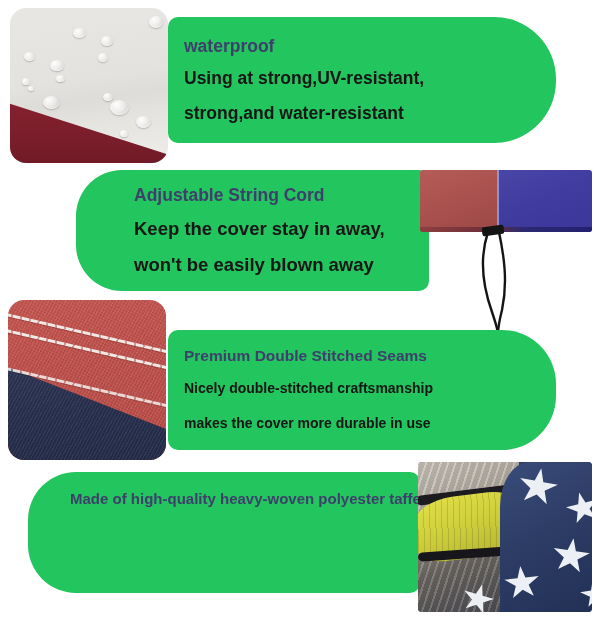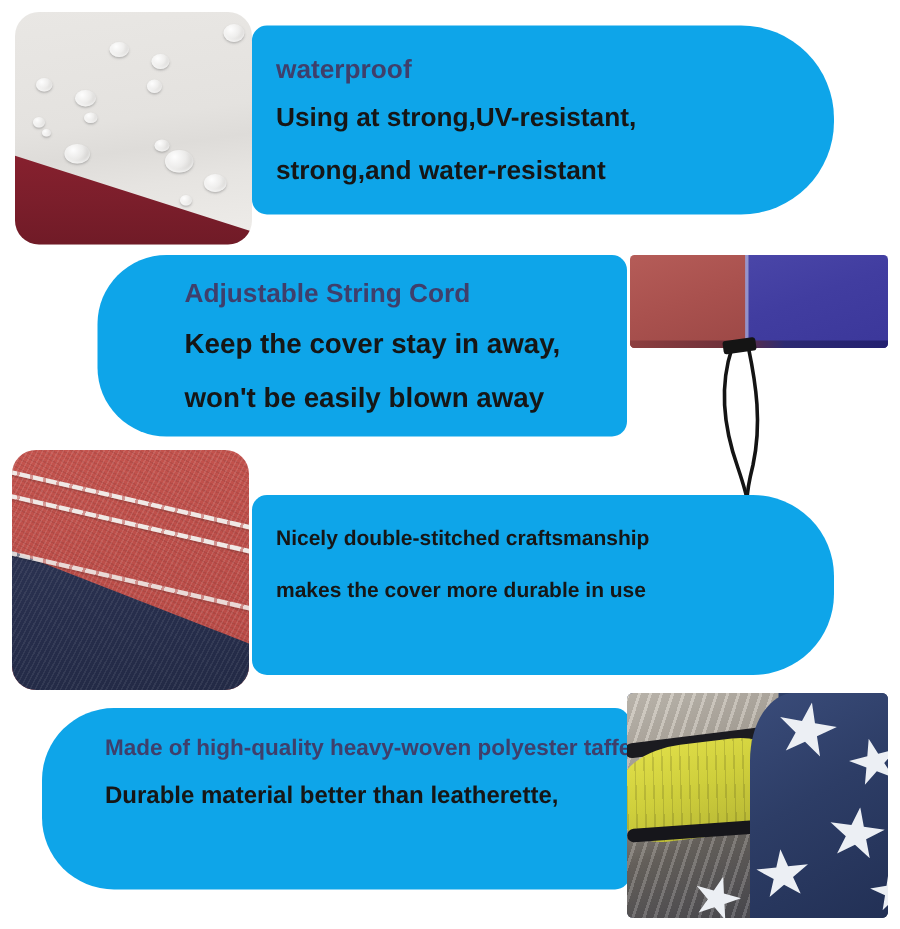--- a/index.html
+++ b/index.html
@@ -7,21 +7,21 @@
     width:600px;height:619px;
     background:#ffffff;
     font-family:"Liberation Sans","DejaVu Sans",sans-serif;
     position:relative;overflow:hidden;
   }
   .stage{position:relative;width:600px;height:619px;}
 
   
   .panel{
     position:absolute;
-    background:#0ea5e9;
+    background:#22c55e;
     box-sizing:border-box;
   }
   .panel .head{
     color:#3f3f6b;
     font-weight:700;
     white-space:nowrap;
   }
   .panel .line{
     color:#161616;
     font-weight:700;
@@ -32,21 +32,21 @@
   #panel1{
     left:168px;top:17px;width:388px;height:126px;
     border-radius:10px 62px 62px 10px;
     padding:14px 0 0 16px;
   }
   #panel1 .head{font-size:17.5px;line-height:30px;}
   #panel1 .line{font-size:17.5px;line-height:35px;}
 
   
   #panel2{
-    left:65px;top:170px;width:353px;height:121px;
+    left:76px;top:170px;width:353px;height:121px;
     border-radius:46px 10px 10px 46px;
     padding:10px 0 0 58px;
   }
   #panel2 .head{font-size:17.5px;line-height:31px;}
   #panel2 .line{font-size:18.5px;line-height:36px;}
 
   
   #panel3{
     left:168px;top:330px;width:388px;height:120px;
     border-radius:10px 54px 54px 10px;
@@ -246,27 +246,27 @@
     <div class="weave"></div>
     <div class="stitch" style="left:-6px;top:34px;width:190px;transform:rotate(13deg);"></div>
     <div class="stitch" style="left:-6px;top:50px;width:190px;transform:rotate(13deg);"></div>
     <div class="navy">
       <div class="navy-weave"></div>
     </div>
     <div class="stitch" style="left:-6px;top:88px;width:190px;transform:rotate(13deg);opacity:.9;"></div>
   </div>
 
   <div class="panel" id="panel3">
+    <div class="head">Premium Double Stitched Seams</div>
     <div class="line">Nicely double-stitched craftsmanship</div>
     <div class="line">makes the cover more durable in use</div>
   </div>
 
   <div class="panel" id="panel4">
     <div class="head">Made of high-quality heavy-woven polyester taffeta</div>
-    <div class="line">Durable material better than leatherette,</div>
   </div>
 
   <div class="photo" id="photo4">
     <div class="gray-cloth">
       <div class="gray-folds"></div>
     </div>
     <div class="dark-edge"></div>
     <div class="yellow">
       <div class="yellow-ribs"></div>
     </div>

